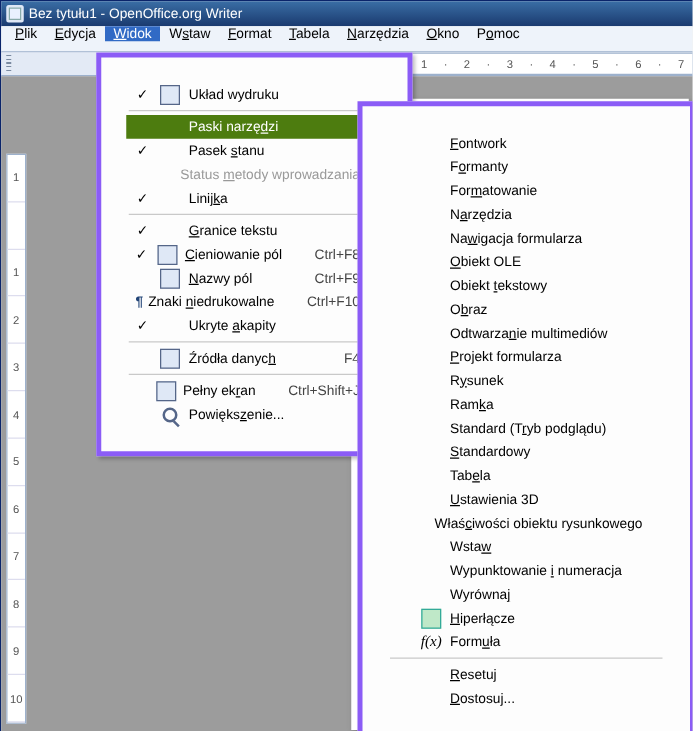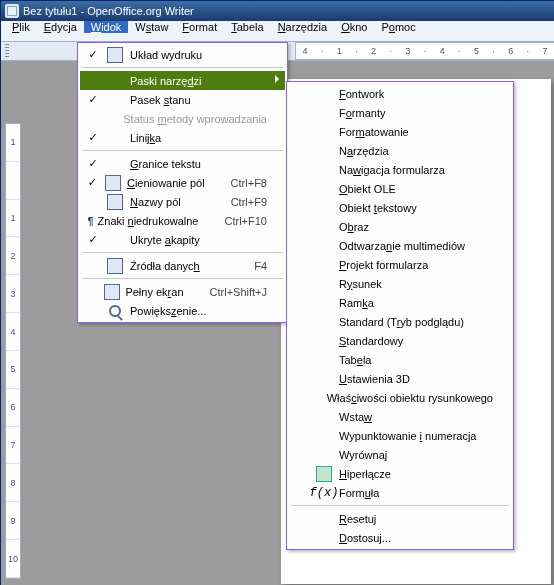--- a/index.html
+++ b/index.html
@@ -16,38 +16,38 @@
   
   .toolstrip{height:18px;background:#e3eaf5;border-bottom:1px solid #9db1cc;display:flex;align-items:center;position:relative}
   .toolstrip .grip{width:4px;height:14px;margin:0 4px;background:repeating-linear-gradient(#7a8aa0 0 1px,transparent 1px 3px)}
   .toolstrip .rulerR{position:absolute;right:0;top:0;height:18px;width:260px;background:#fff;border:1px solid #9db1cc;box-sizing:border-box;font-size:9px;color:#555;display:flex;align-items:center;justify-content:space-around}
   
   .docarea{position:absolute;left:0;right:0;top:60px;bottom:0;background:#9c9c9c;}
   .vruler{position:absolute;left:4px;top:60px;width:16px;background:#fff;border:1px solid #9db1cc;box-sizing:border-box;display:flex;flex-direction:column}
   .vruler .tick{flex:1;border-bottom:1px solid #dde;display:flex;align-items:center;justify-content:center;font-size:9px;color:#555}
   .page{position:absolute;left:30px;top:60px;width:480px;height:510px;background:#fff;box-shadow:3px 3px 6px rgba(0,0,0,.3)}
   
-  .menu{position:absolute;background:#fdfdfd;border:1px solid #8b5cf6;box-shadow:2px 2px 3px rgba(0,0,0,.25);padding:2px;min-width:190px}
+  .menu{position:absolute;background:#fdfdfd;border:4px solid #8b5cf6;box-shadow:2px 2px 3px rgba(0,0,0,.25);padding:20px;min-width:190px}
   .menu .iconcol{width:22px;display:inline-flex;align-items:center;justify-content:center;vertical-align:middle}
   .menu .row{display:flex;align-items:center;height:19px;padding:0 18px 0 2px;position:relative;white-space:nowrap}
   .menu .row.highlight{background:#4d7c0f;color:#fff}
   .menu .row.disabled{color:#999}
   .menu .row .lbl{flex:1;padding-left:4px}
   .menu .row .accel{color:#444;font-size:11px;margin-left:26px}
   .menu .row .sub{position:absolute;right:6px;top:4px;border-left:4px solid #000;border-top:4px solid transparent;border-bottom:4px solid transparent}
   .menu .row.highlight .sub{border-left-color:#fff}
   .menu .sep{height:1px;background:#c9c9c9;margin:3px 2px}
   .check::before{content:"\2713";font-size:11px;color:#000}
   
   .ico{width:16px;height:16px;display:inline-block;border:1px solid #568;background:#dfe8f6;box-sizing:border-box}
   .ico.mag{border-radius:50%;border:2px solid #568;width:12px;height:12px;position:relative;background:none}
   .ico.mag::after{content:"";position:absolute;right:-4px;bottom:-4px;width:6px;height:2px;background:#568;transform:rotate(45deg)}
   .rulerR span{font-size:9px}
   .ico.green{background:#bfe8c8;border-color:#3a9}
-  .fx{font-style:italic;font-family:Liberation Mono, monospace;font-size:12px}
+  .fx{font-style:italic;font-family:Liberation Serif, serif;font-size:12px}
 </style>
 </head>
 <body>
 
 <div class="window">
 
   <div class="titlebar">
     <span class="appicon"></span>
     <span>Bez tytułu1 - OpenOffice.org Writer</span>
   </div>

